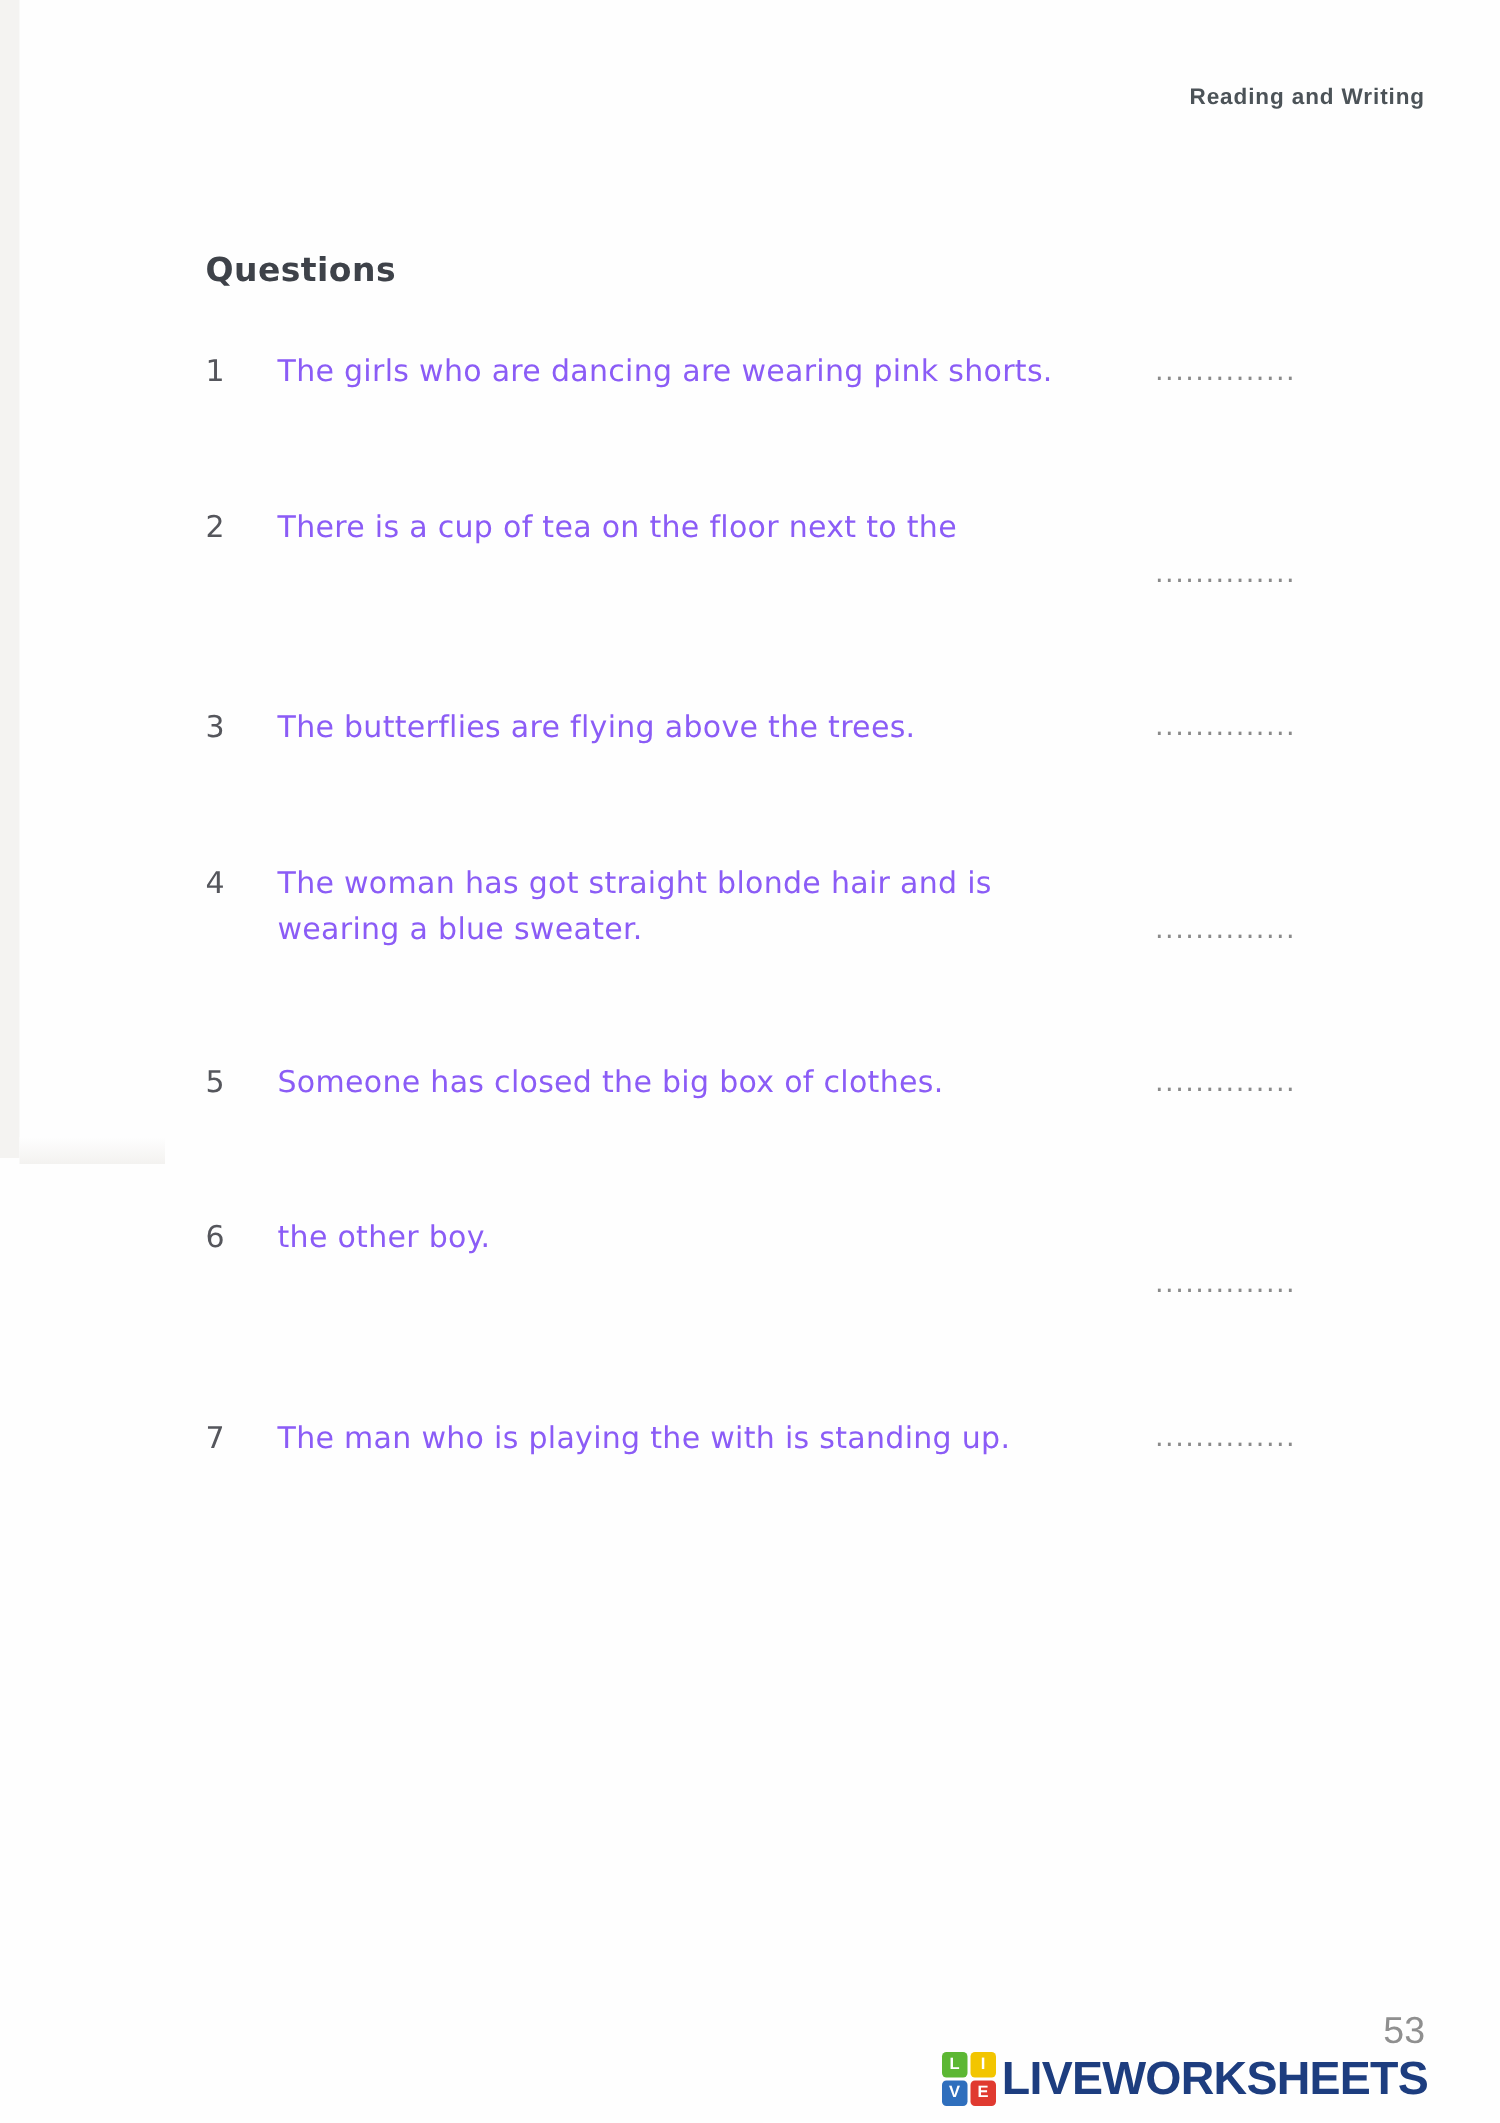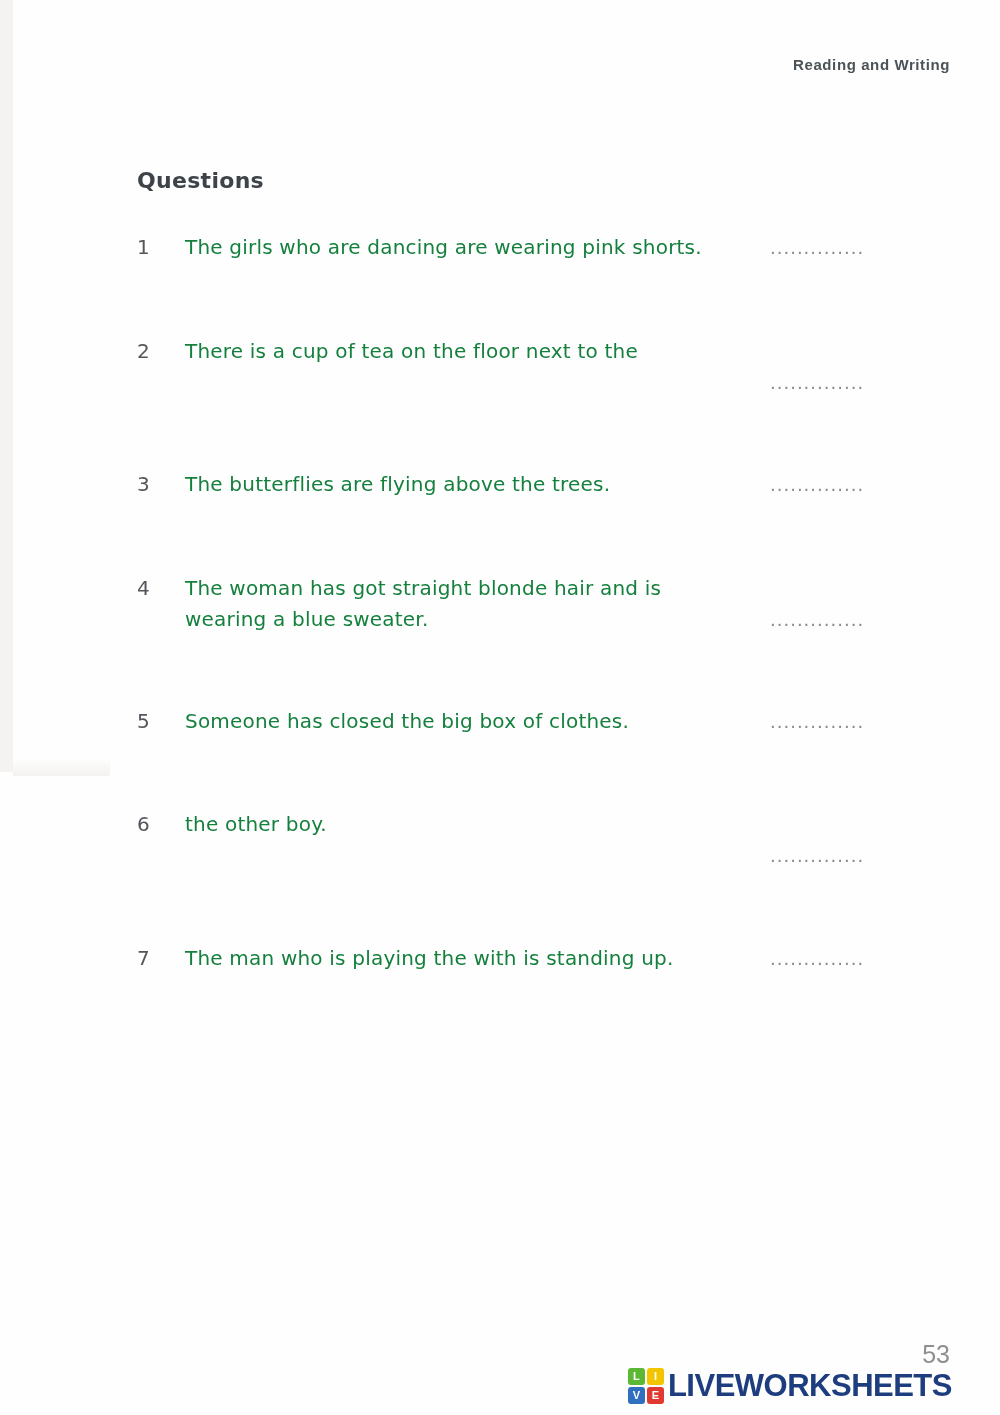--- a/index.html
+++ b/index.html
@@ -57,21 +57,21 @@
     line-height: 31px;
     color: #55565c;
   }
   .q-text {
     position: absolute;
     left: 48px;
     top: 0;
     width: 560px;
     font-size: 20px;
     line-height: 31px;
-    color: #15803d;
+    color: #8b5cf6;
     letter-spacing: 0.2px;
   }
   .q-text span { display: block; }
   .q-dots {
     position: absolute;
     left: 633px;
     top: 0;
     font-size: 18px;
     line-height: 31px;
     letter-spacing: 1px;

